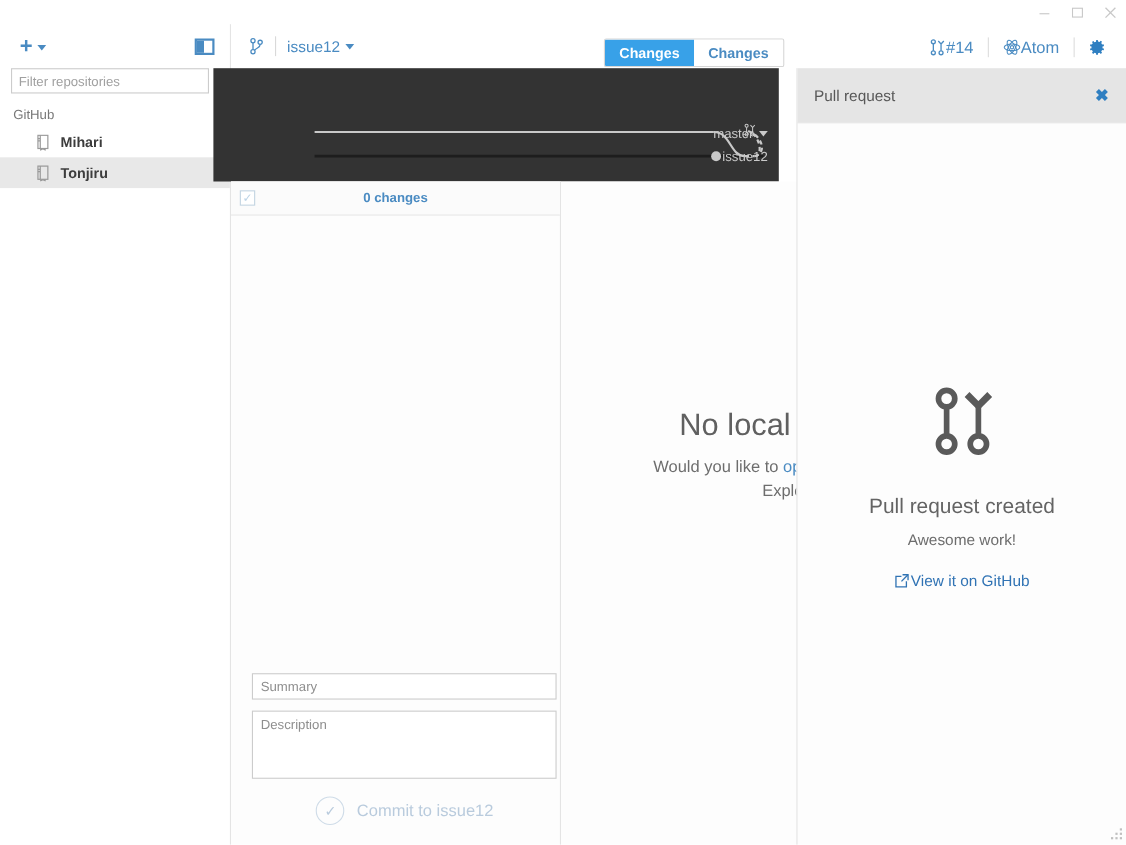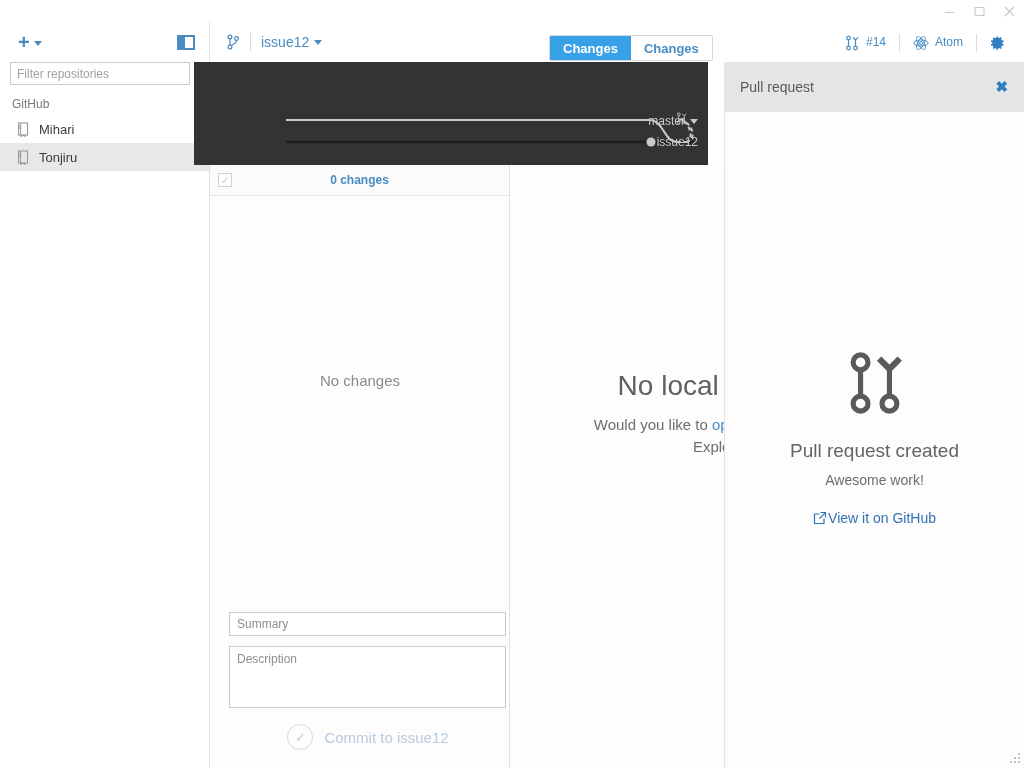--- a/index.html
+++ b/index.html
@@ -53,21 +53,21 @@
     width: 180px; height: 23px; border: 1px solid #cccccc; background: #fff;
     font-family: "Liberation Sans", sans-serif; font-size: 12px;
     color: #333; padding: 0 6px; outline: none;
   }
   .filter-input::placeholder { color: #a0a0a0; }
   .group-label {
     font-size: 12px; color: #777777; padding: 12px 0 4px 12px;
   }
   .repo-item {
     height: 28px; display: flex; align-items: center; gap: 9px;
-    padding-left: 16px; font-size: 13px; color: #3c3c3c; cursor: pointer;
+    padding-left: 32px; font-size: 13px; color: #3c3c3c; cursor: pointer; font-weight: bold;
   }
   .repo-item.selected { background: #e8e8e8; }
   .repo-icon { width: 14px; height: 15px; flex: none; color: #9a9a9a; }
   .repo-icon svg { display: block; }
 
   
   .topbar {
     position: absolute; top: 22px; left: 210px; width: 814px; height: 40px;
     background: #ffffff; display: flex; align-items: center;
     border-bottom: 1px solid #ffffff;
@@ -95,22 +95,22 @@
     font-size: 13px; font-weight: bold; color: #4a8bc2;
     background: #ffffff; cursor: pointer;
   }
   .tab.active { background: #38a1e8; color: #ffffff; }
 
   .topright {
     position: absolute; right: 10px; top: 12px;
     display: flex; align-items: center; gap: 0;
   }
   .tr-item {
-    display: flex; align-items: flex-start; gap: 6px;
-    color: #4a8bc2; font-size: 12px; padding: 0 13px; cursor: pointer;
+    display: flex; align-items: flex-start; 
+    color: #4a8bc2; font-size: 15px; padding: 0 13px; cursor: pointer;
   }
   .tr-sep { width: 1px; height: 18px; background: #dddddd; }
   .tr-ico { width: 16px; height: 16px; color: #4a8bc2; display: block; }
   .gear-btn { padding: 0 8px 0 13px; }
 
   
   .graph {
     position: absolute; top: 62px; left: 194px; width: 514px; height: 103px;
     background: #333333; overflow: hidden;
   }
@@ -191,21 +191,21 @@
   }
   .pr-head {
     height: 50px; border-bottom: 1px solid #e8e8e8;
     display: flex; align-items: center; justify-content: space-between;
     padding: 0 16px 0 15px; background: #e5e5e5;
   }
   .pr-title { font-size: 14px; color: #585858; }
   .pr-close { color: #2f7fc1; font-size: 15px; font-weight: bold; cursor: pointer; }
   .pr-body { text-align: center; padding-top: 238px; }
   .pr-big-icon { display: inline-block; color: #5a5a5a; }
-  .pr-created { font-size: 19px; color: #646464; margin-top: 20px; }
+  .pr-created { font-size: 19px; color: #646464; margin-top: 29px; }
   .pr-awesome { font-size: 14px; color: #6d6d6d; margin-top: 10px; }
   .pr-link {
     margin-top: 22px; font-size: 14px; color: #3073b4;
     display: flex; align-items: center; justify-content: center; gap: 1px;
     cursor: pointer;
   }
   .ext-ico { width: 14px; height: 14px; color: #3073b4; }
 
   
   .grip { position: absolute; right: 3px; bottom: 3px; width: 12px; height: 12px; }
@@ -353,21 +353,20 @@
     <div class="glabel" style="top:73px;">
       <span>issue12</span>
     </div>
   </div>
 
   <div class="changes-col">
     <div class="changes-head">
       <div class="chk">✓</div>
       <div class="changes-count">0 changes</div>
     </div>
-    <div class="no-changes">No changes</div>
 
     <div class="commit-form">
       <input class="summary-input" type="text" placeholder="Summary" style="">
       <textarea class="desc-input" placeholder="Description" style=""></textarea>
       <div class="commit-btn">
         <span class="commit-circle">✓</span>
         <span>Commit to issue12</span>
       </div>
     </div>
   </div>

